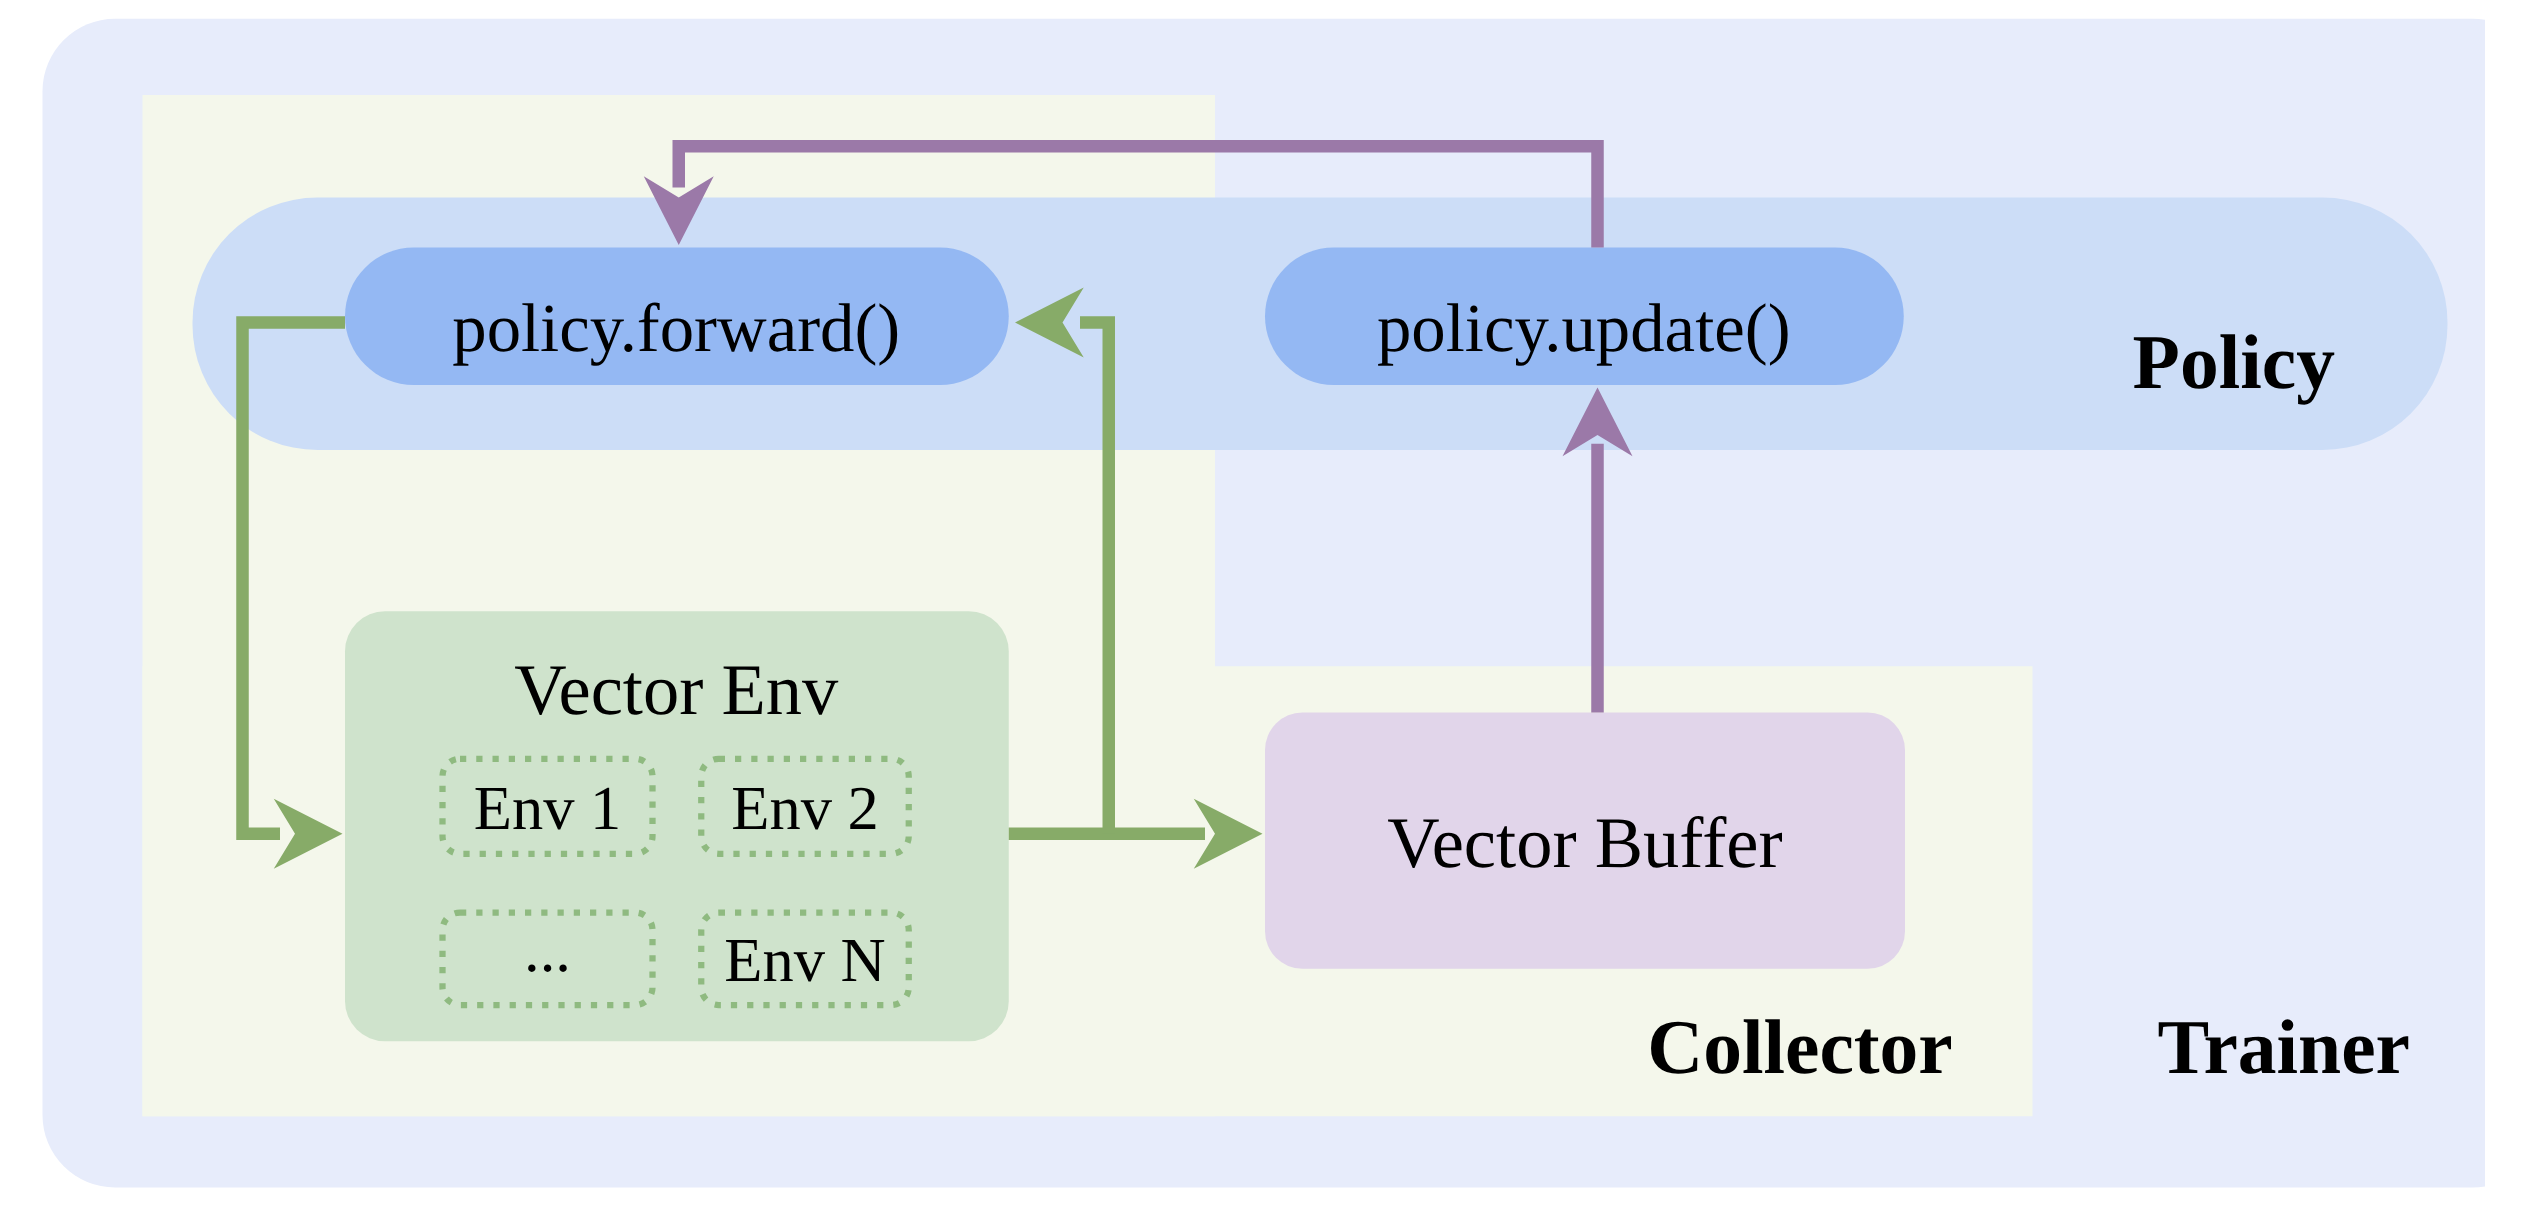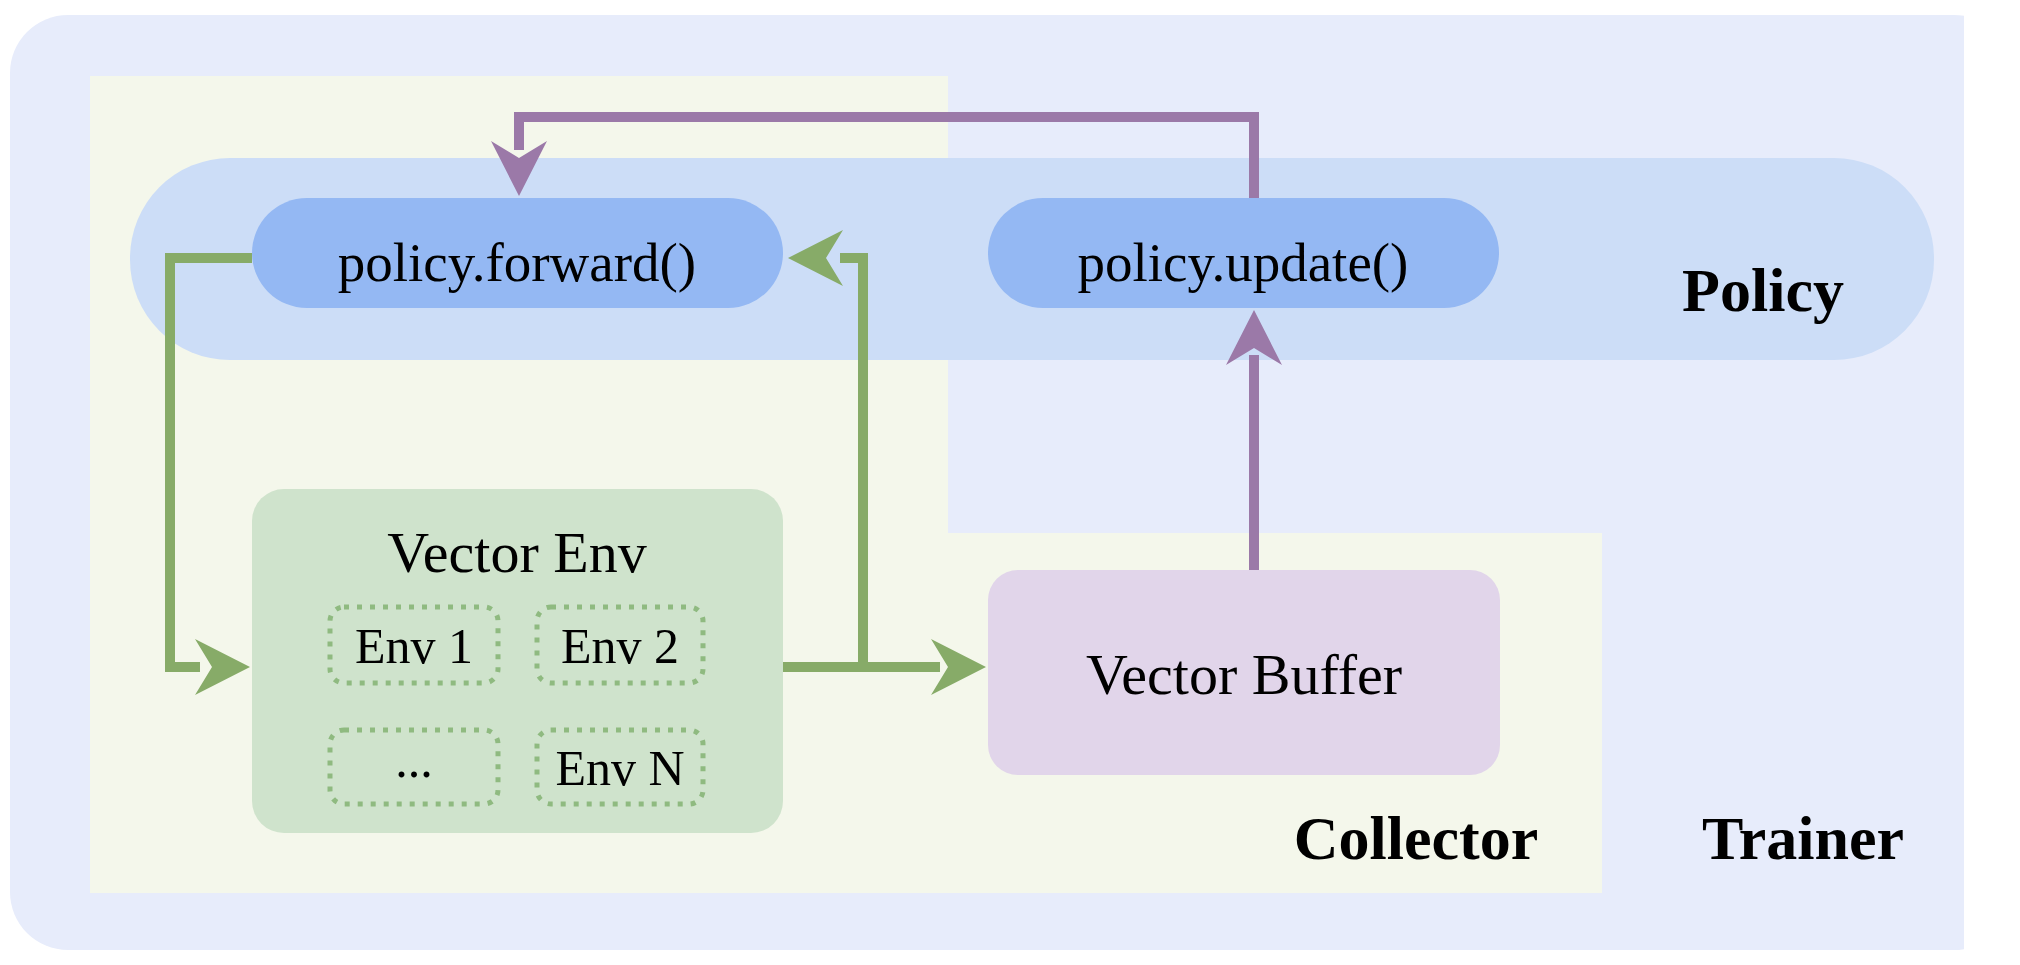--- a/index.html
+++ b/index.html
@@ -7,20 +7,21 @@
     padding: 0;
     background: #ffffff;
     font-family: "Liberation Serif", "DejaVu Serif", serif;
   }
   .stage {
     position: relative;
     width: 1964px;
     height: 965px;
     background: #ffffff;
     overflow: hidden;
+    padding-left: 24px;
   }
   svg { display: block; }
   text {
     font-family: "Liberation Serif", "DejaVu Serif", serif;
     fill: #000000;
   }
   .node-text  { font-size: 55px; }
   .title-text { font-size: 58px; }
   .env-text   { font-size: 50px; }
   .region-text { font-size: 62px; font-weight: bold; }

